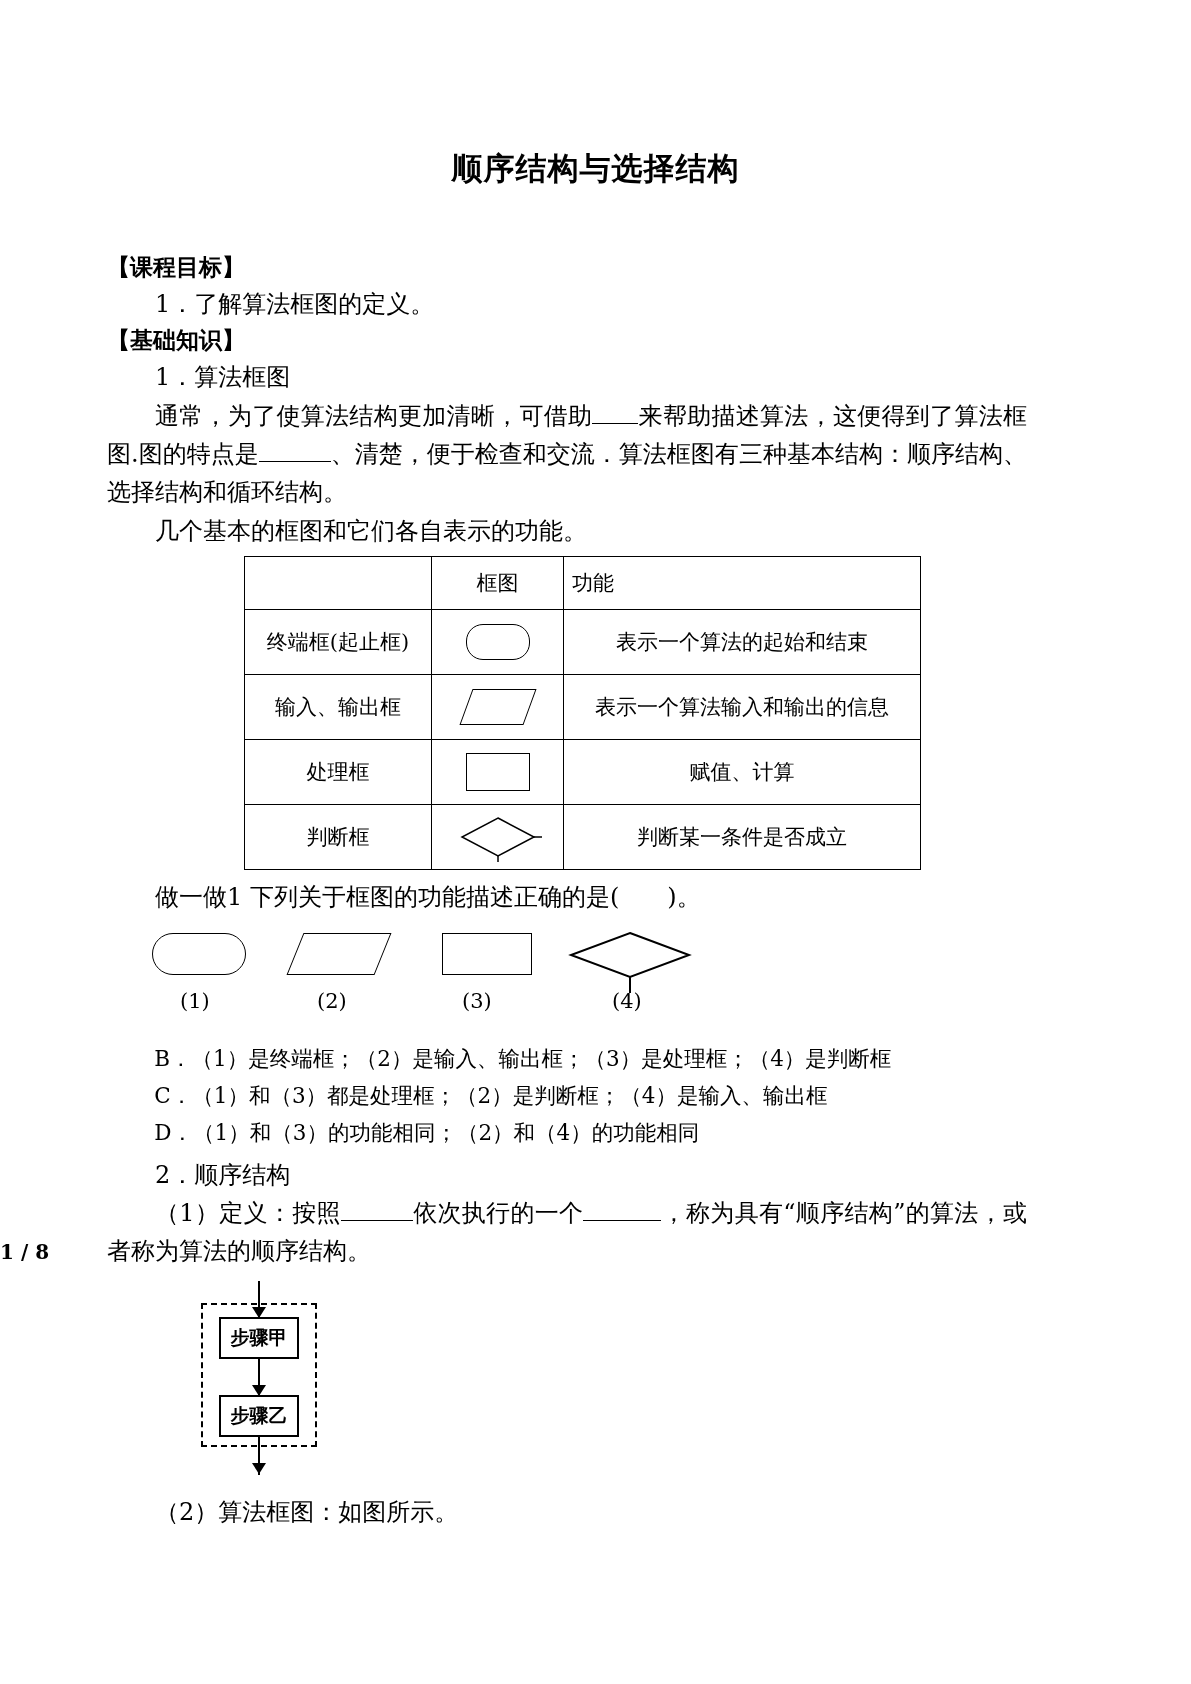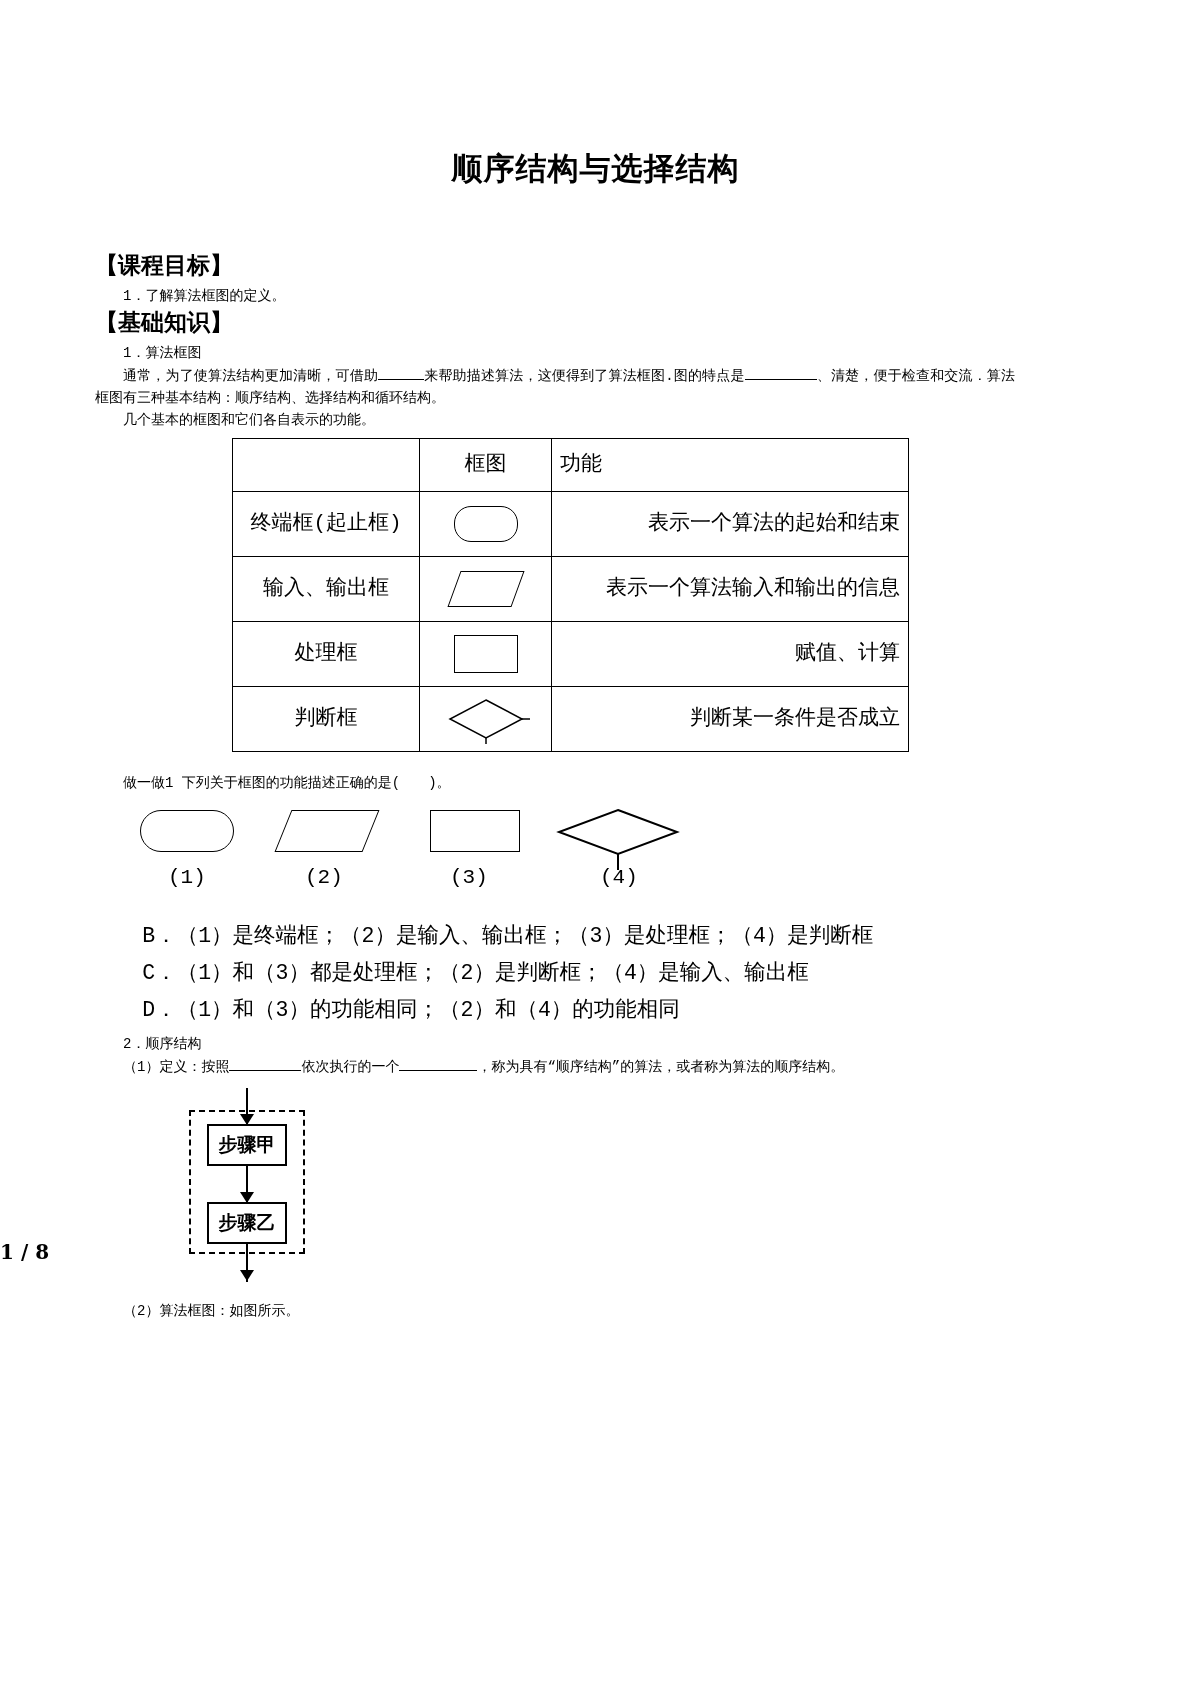--- a/index.html
+++ b/index.html
@@ -21,33 +21,32 @@
     letter-spacing:1px;
     margin:0;
     position:absolute;
     top:148px;
     left:0; right:0;
   }
 
   .body-area {
     position:absolute;
     top:250px;
-    left:95px;
+    left:107px;
     width:920px;
-    font-family:Liberation Mono, monospace;
   }
 
   .sec-head {
     font-size:23px;
     font-weight:bold;
     line-height:1.52;
     margin:0;
   }
   .para {
-    font-size:14px;
+    font-size:24px;
     line-height:1.60;
     margin:0;
     text-align:justify;
     text-justify:inter-ideograph;
   }
   .indent1 { text-indent:2.0em; }
   .indent-num { padding-left:2.0em; text-indent:0; }
   .blank { display:inline-block; border-bottom:1.5px solid #000; vertical-align:baseline; }
   .bl-sm { width:46px; }
   .bl-md { width:72px; }
@@ -62,21 +61,21 @@
   }
   table.sym-table td {
     border:1.3px solid #000;
     font-size:21px;
     padding:6px 8px;
     vertical-align:middle;
     line-height:1.5;
   }
   .col-name { width:170px; text-align:center; }
   .col-shape { width:115px; text-align:center; }
-  .col-func { width:340px; text-align:right; padding-left:12px; }
+  .col-func { width:340px; text-align:center; padding-left:12px; }
   .hdr-cell { height:40px; }
   .hdr-shape { text-align:center; }
   .hdr-func { text-align:left; padding-left:20px; }
 
   
   .shape-wrap { display:flex; align-items:center; justify-content:center; height:52px; }
   .s-terminal { width:62px; height:34px; border:1.4px solid #000; border-radius:17px/17px; }
   .s-parallel { width:62px; height:34px; border:1.4px solid #000; transform:skewX(-20deg); }
   .s-rect { width:62px; height:36px; border:1.6px solid #000; }
 
@@ -207,21 +206,21 @@
               <line x1="80" y1="25" x2="90" y2="25" stroke="#000" stroke-width="1.5"></line>
               <line x1="44" y1="44" x2="44" y2="54" stroke="#000" stroke-width="1.5"></line>
             </svg>
           </div>
         </td>
         <td class="col-func">判断某一条件是否成立</td>
       </tr>
     </tbody>
       </table>
 
-    <p class="para indent1" style="margin-top:20px;">做一做1  下列关于框图的功能描述正确的是(　　)。</p>
+    <p class="para indent1" style="margin-top:8px;">做一做1  下列关于框图的功能描述正确的是(　　)。</p>
 
     <div class="ex-row">
       <div class="ex-shape ex-terminal"></div>
       <div class="ex-shape ex-parallel"></div>
       <div class="ex-shape ex-rect"></div>
       <div class="ex-shape ex-diamond-holder">
         <svg width="132" height="66" viewBox="0 0 132 66">
           <polygon points="63,6 122,28 63,50 4,28" fill="none" stroke="#000" stroke-width="2"></polygon>
           <line x1="63" y1="50" x2="63" y2="66" stroke="#000" stroke-width="2"></line>
         </svg>

